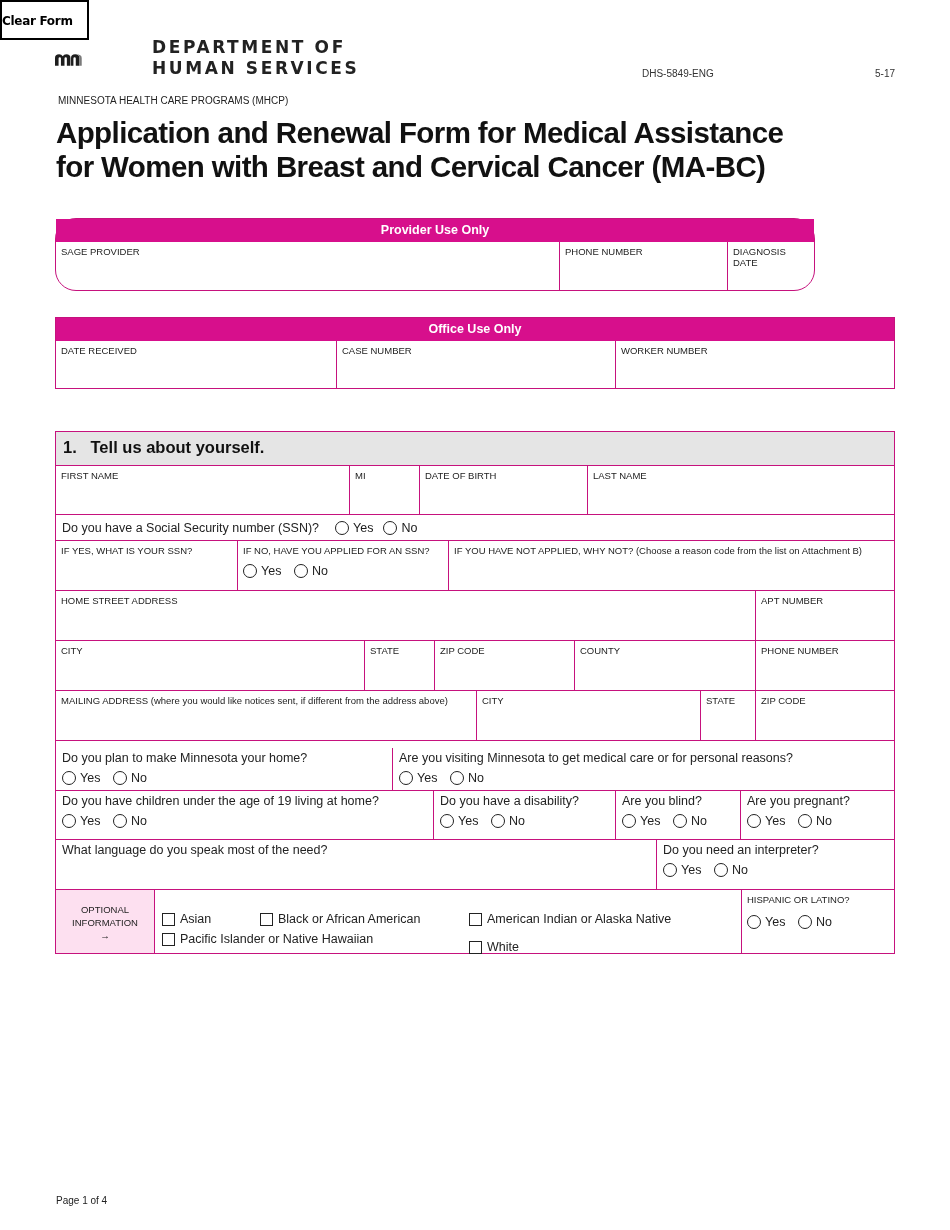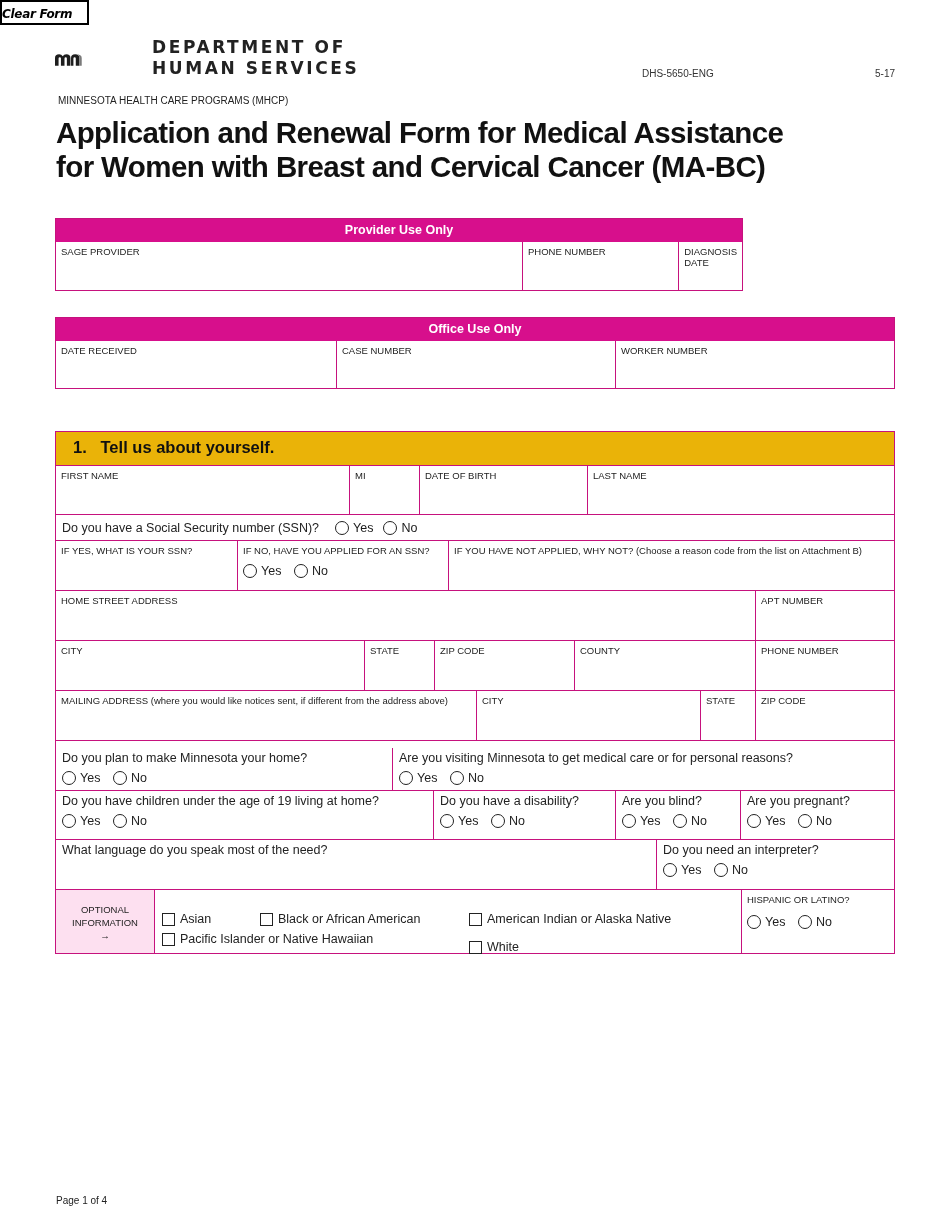--- a/index.html
+++ b/index.html
@@ -1,60 +1,60 @@
 <!DOCTYPE html>
 <html><head>
 <meta charset="utf-8">
 <style>
   * { box-sizing: border-box; margin: 0; padding: 0; }
   body { width: 950px; height: 1230px; background: #fff; position: relative; font-family: "Liberation Sans", sans-serif; color: #1a1a1a; overflow: hidden; }
   .abs { position: absolute; }
-  #clear-btn { left: 0; top: 0; width: 89px; height: 25px; border: 2px solid #000; background: #fff; font-family: "DejaVu Sans", sans-serif; font-weight: bold; font-size: 12px; text-align: left; padding: 2px 0 0 0; line-height: 18px; cursor: pointer; letter-spacing: -0.3px; font-style: italic; }
+  #clear-btn { left: 0; top: 0; width: 89px; height: 40px; border: 2px solid #000; background: #fff; font-family: "DejaVu Sans", sans-serif; font-weight: bold; font-size: 12px; text-align: left; padding: 2px 0 0 0; line-height: 18px; cursor: pointer; letter-spacing: -0.3px; }
   .logo { left: 55px; top: 38px; width: 320px; height: 42px; }
   .logo-text { left: 152px; top: 37px; font-family: "DejaVu Sans", sans-serif; font-weight: bold; font-size: 17px; letter-spacing: 2.6px; line-height: 21px; color: #222; }
   .formno { top: 68px; font-size: 10px; color: #333; }
   .subtitle { left: 58px; top: 95px; font-size: 10px; color: #222; }
   .title { left: 56px; top: 116px; font-family: "Liberation Sans", sans-serif; font-weight: bold; font-size: 29.5px; line-height: 34px; color: #111; letter-spacing: -0.6px; }
   .box { border: 1px solid #c6127d; }
   .bar { background: #d70f8c; color: #fff; font-weight: bold; font-size: 12.5px; text-align: center; height: 23px; line-height: 23px; }
   .row { display: flex; border-top: 1px solid #c6127d; }
   .cell { border-left: 1px solid #c6127d; padding: 4px 5px; font-size: 9.5px; color: #222; position: relative; }
   .cell:first-child { border-left: none; }
   .q { font-size: 12.5px; color: #222; }
   .radio { display: inline-flex; align-items: center; margin-right: 10px; font-size: 12.5px; }
   .rc { width: 14px; height: 14px; border: 1px solid #222; border-radius: 50%; margin-right: 4px; display: inline-block; }
   .cb { width: 13px; height: 13px; border: 1px solid #222; margin-right: 5px; display: inline-block; }
   .check { display: inline-flex; align-items: center; font-size: 12.5px; position: absolute; }
-  .sec-head { background: #eab308; height: 33px; font-weight: bold; font-size: 16.5px; padding: 6px 17px; color: #111; }
+  .sec-head { background: #e5e5e5; height: 33px; font-weight: bold; font-size: 16.5px; padding: 6px 7px; color: #111; }
   .footer { left: 56px; top: 1195px; font-size: 10px; color: #222; }
 </style>
 </head>
 <body>
 
 <button id="clear-btn" class="abs">Clear Form</button>
 
 <svg class="abs logo" viewBox="0 0 320 42" style="left:55px;top:40px;width:95px;height:40px;">
   <path d="M0 40 V14 Q0 2 14 2 Q22 2 26 8 Q30 2 38 2 Q52 2 52 14 V40 H40 V16 Q40 12 36 12 Q32 12 32 16 V40 H20 V16 Q20 12 16 12 Q12 12 12 16 V40 Z" fill="#1e1e1e"></path>
   <path d="M54 40 V14 Q54 2 68 2 Q82 2 82 14 V40 H70 V16 Q70 12 66 12 Q62 12 62 16 V40 Z" fill="#1e1e1e"></path>
   <path d="M70 2 Q90 2 90 14 V40 H82 V14 Q82 2 70 2 Z" fill="#7a7a7a"></path>
 </svg>
 <div class="abs logo-text">
   <div>DEPARTMENT OF</div>
   <div>HUMAN SERVICES</div>
 </div>
 
-<div class="abs formno" style="left:642px;">DHS-5650-ENG</div>
+<div class="abs formno" style="left:642px;">DHS-5849-ENG</div>
 <div class="abs formno" style="left:875px;">5-17</div>
 <div class="abs subtitle">MINNESOTA HEALTH CARE PROGRAMS (MHCP)</div>
 <div class="abs title">
   <div>Application and Renewal Form for Medical Assistance</div>
   <div>for Women with Breast and Cervical Cancer (MA-BC)</div>
 </div>
 
-<div class="abs box" style="left:55px;top:218px;width:688px;height:73px;">
+<div class="abs box" style="left:55px;top:218px;width:760px;height:73px;border-radius:21px;">
   <div class="bar">Provider Use Only</div>
   <div class="row" style="height:48px;border-top:none;">
     <div class="cell" style="width:503px;">SAGE PROVIDER</div>
     <div class="cell" style="width:168px;">PHONE NUMBER</div>
     <div class="cell" style="flex:1;">DIAGNOSIS DATE</div>
   </div>
 </div>
 
 <div class="abs box" style="left:55px;top:317px;width:840px;height:72px;">
   <div class="bar">Office Use Only</div>

